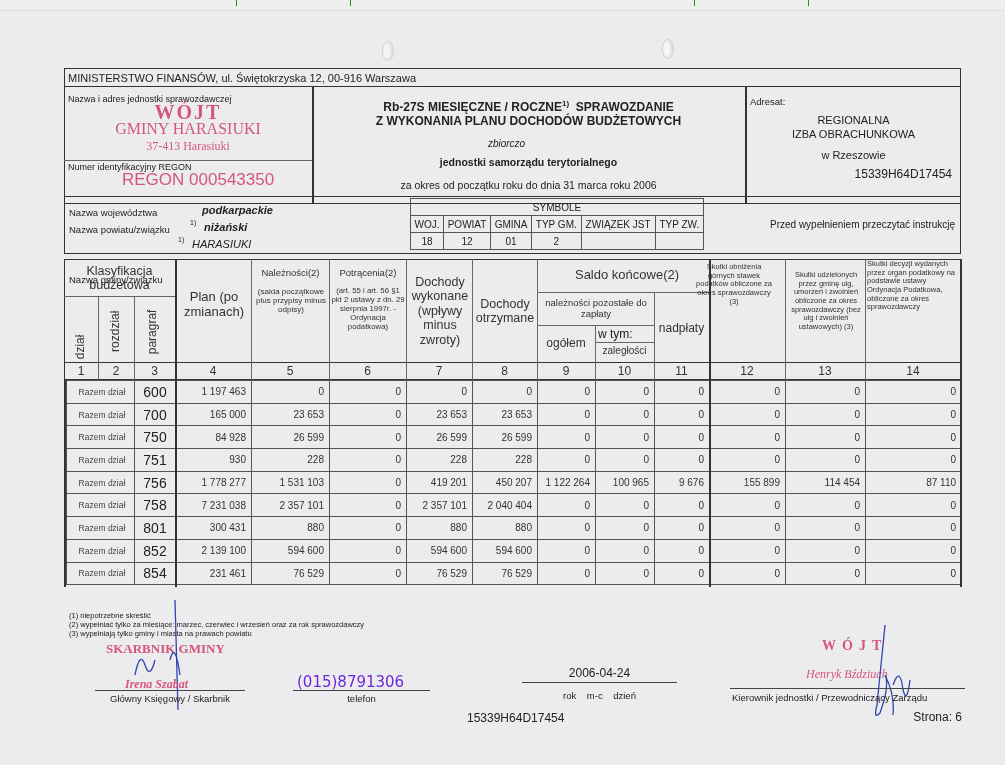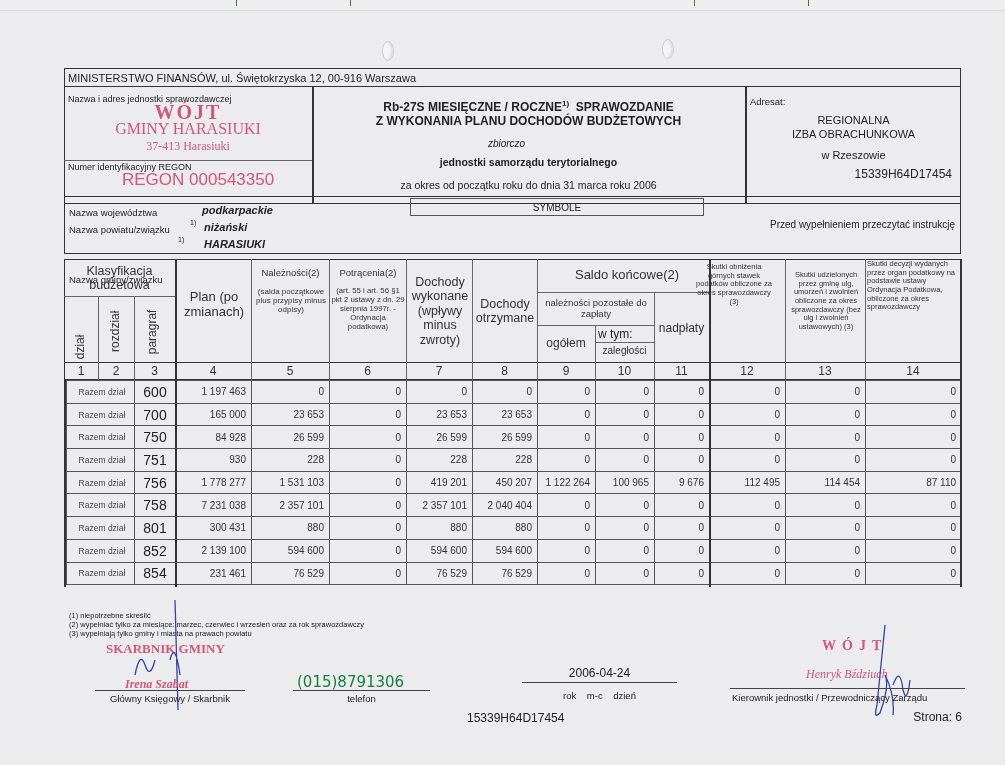--- a/index.html
+++ b/index.html
@@ -76,27 +76,43 @@
 <div class="txt r" style="left:746px; width:206px; top:167px; font-size:12px;">15339H64D17454</div>
 
 <div class="box" style="left:64px; top:196px; width:897px; height:58px;"></div>
 <div class="txt" style="left:69px; top:207px; font-size:9.5px;">Nazwa województwa</div>
 <div class="txt" style="left:202px; top:204px; font-size:11px; font-weight:bold; font-style:italic;">podkarpackie</div>
 <div class="txt" style="left:69px; top:224px; font-size:9.5px;">Nazwa powiatu/związku</div>
 <div class="txt" style="left:190px; top:219px; font-size:7px;">1)</div>
 <div class="txt" style="left:204px; top:221px; font-size:11px; font-weight:bold; font-style:italic;">niżański</div>
 <div class="txt" style="left:69px; top:240px; font-size:9.5px;margin-top:34px;">Nazwa gminy/związku</div>
 <div class="txt" style="left:178px; top:236px; font-size:7px;">1)</div>
-<div class="txt" style="left:204px; top:238px; font-size:11px; font-weight:bold; font-style:italic;">HARASIUKI</div>
+<div class="txt" style="left:192px; top:238px; font-size:11px; font-weight:normal; font-style:italic;">HARASIUKI</div>
 
 <table class="sym" style="left:410px; top:198px; width:294px;">
   <tbody>
       <tr>
         <td colspan="6">SYMBOLE</td>
       </tr>
+  <tr>
+    <td>WOJ.</td>
+    <td>POWIAT</td>
+    <td>GMINA</td>
+    <td>TYP GM.</td>
+    <td>ZWIĄZEK JST</td>
+    <td>TYP ZW.</td>
+  </tr>
+  <tr>
+    <td>18</td>
+    <td>12</td>
+    <td>01</td>
+    <td>2</td>
+    <td></td>
+    <td></td>
+  </tr>
 </tbody>
   </table>
 <div class="txt" style="left:770px; top:219px; font-size:10px;">Przed wypełnieniem przeczytać instrukcję</div>
 
 <div class="box" style="left:64px; top:259px; width:897px; height:121px;"></div>
 <div class="line" style="left:64px; top:362px; width:897px; height:1px;"></div>
 <div class="line thin" style="left:64px; top:296px; width:112px; height:1px;"></div>
 <div class="line thin" style="left:98px; top:296px; width:1px; height:84px;"></div>
 <div class="line thin" style="left:134px; top:296px; width:1px; height:84px;"></div>
 <div class="line" style="left:175px; top:259px; width:1.5px; height:121px;"></div>
@@ -231,21 +247,21 @@
         <td class="lbl">Razem dział</td>
         <td class="para">756</td>
         <td>1 778 277</td>
         <td>1 531 103</td>
         <td>0</td>
         <td>419 201</td>
         <td>450 207</td>
         <td>1 122 264</td>
         <td>100 965</td>
         <td>9 676</td>
-        <td>112 495</td>
+        <td>155 899</td>
         <td>114 454</td>
         <td>87 110</td>
       </tr>
       <tr>
         <td class="lbl">Razem dział</td>
         <td class="para">758</td>
         <td>7 231 038</td>
         <td>2 357 101</td>
         <td>0</td>
         <td>2 357 101</td>
@@ -314,21 +330,21 @@
 <div class="txt" style="left:69px; top:629px; font-size:7.5px;">(3) wypełniają tylko gminy i miasta na prawach powiatu</div>
 
 <div class="txt stamp" style="left:106px; top:641px; font-size:13px;">SKARBNIK GMINY</div>
 <svg class="abs" style="left:130px; top:600px;" width="60" height="120">
   <path d="M5 75 Q10 50 15 65 Q20 80 25 60 M40 60 Q45 40 50 75 M45 0 L48 110" stroke="#3344aa" stroke-width="1.3" fill="none"></path>
 </svg>
 <div class="txt" style="left:125px; top:677px; font-size:12px; font-style:italic; font-weight:bold; color:#d4577a; font-family:'Liberation Serif',serif;">Irena Szabat</div>
 <div class="sig" style="left:95px; top:690px; width:150px;"></div>
 <div class="txt c" style="left:95px; width:150px; top:693px; font-size:9.5px;">Główny Księgowy / Skarbnik</div>
 
-<div class="txt" style="left:297px; top:673px; font-size:15px; font-family:'DejaVu Sans', sans-serif; color:#15803d;">(015)8791306</div>
+<div class="txt" style="left:297px; top:673px; font-size:15px; font-family:'DejaVu Sans', sans-serif; color:#6d28d9;">(015)8791306</div>
 <div class="sig" style="left:293px; top:690px; width:137px;"></div>
 <div class="txt c" style="left:293px; width:137px; top:693px; font-size:9.5px;">telefon</div>
 
 <div class="txt c" style="left:522px; width:155px; top:666px; font-size:12px;">2006-04-24</div>
 <div class="sig" style="left:522px; top:682px; width:155px;"></div>
 <div class="txt c" style="left:522px; width:155px; top:690px; font-size:9.5px; white-space:pre;">rok    m-c    dzień</div>
 <div class="txt" style="left:467px; top:711px; font-size:12px;">15339H64D17454</div>
 
 <div class="txt stamp" style="left:822px; top:638px; font-size:14px; letter-spacing:6px;">WÓJT</div>
 <div class="txt" style="left:806px; top:667px; font-size:12px; font-style:italic; color:#d4577a; font-family:'Liberation Serif',serif;">Henryk Bździuch</div>

